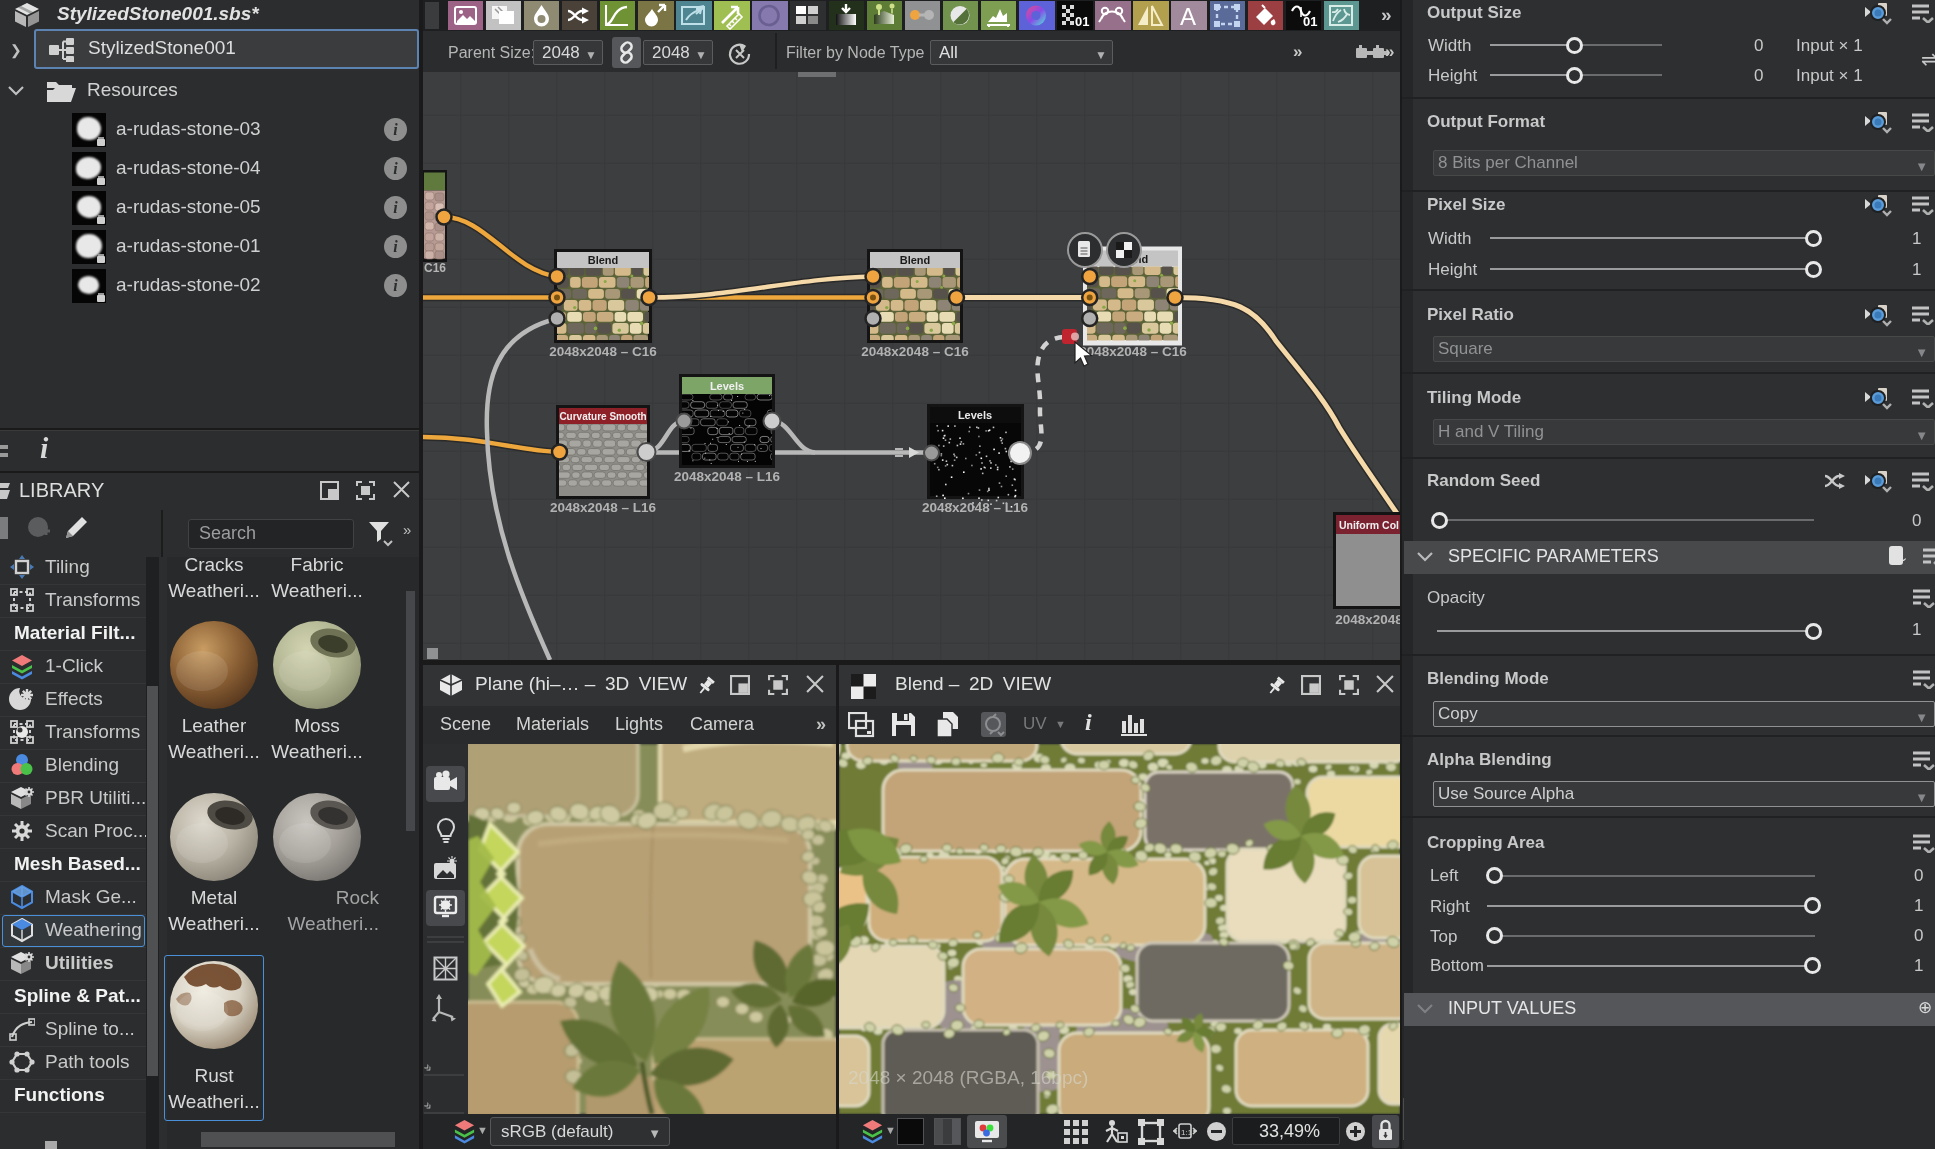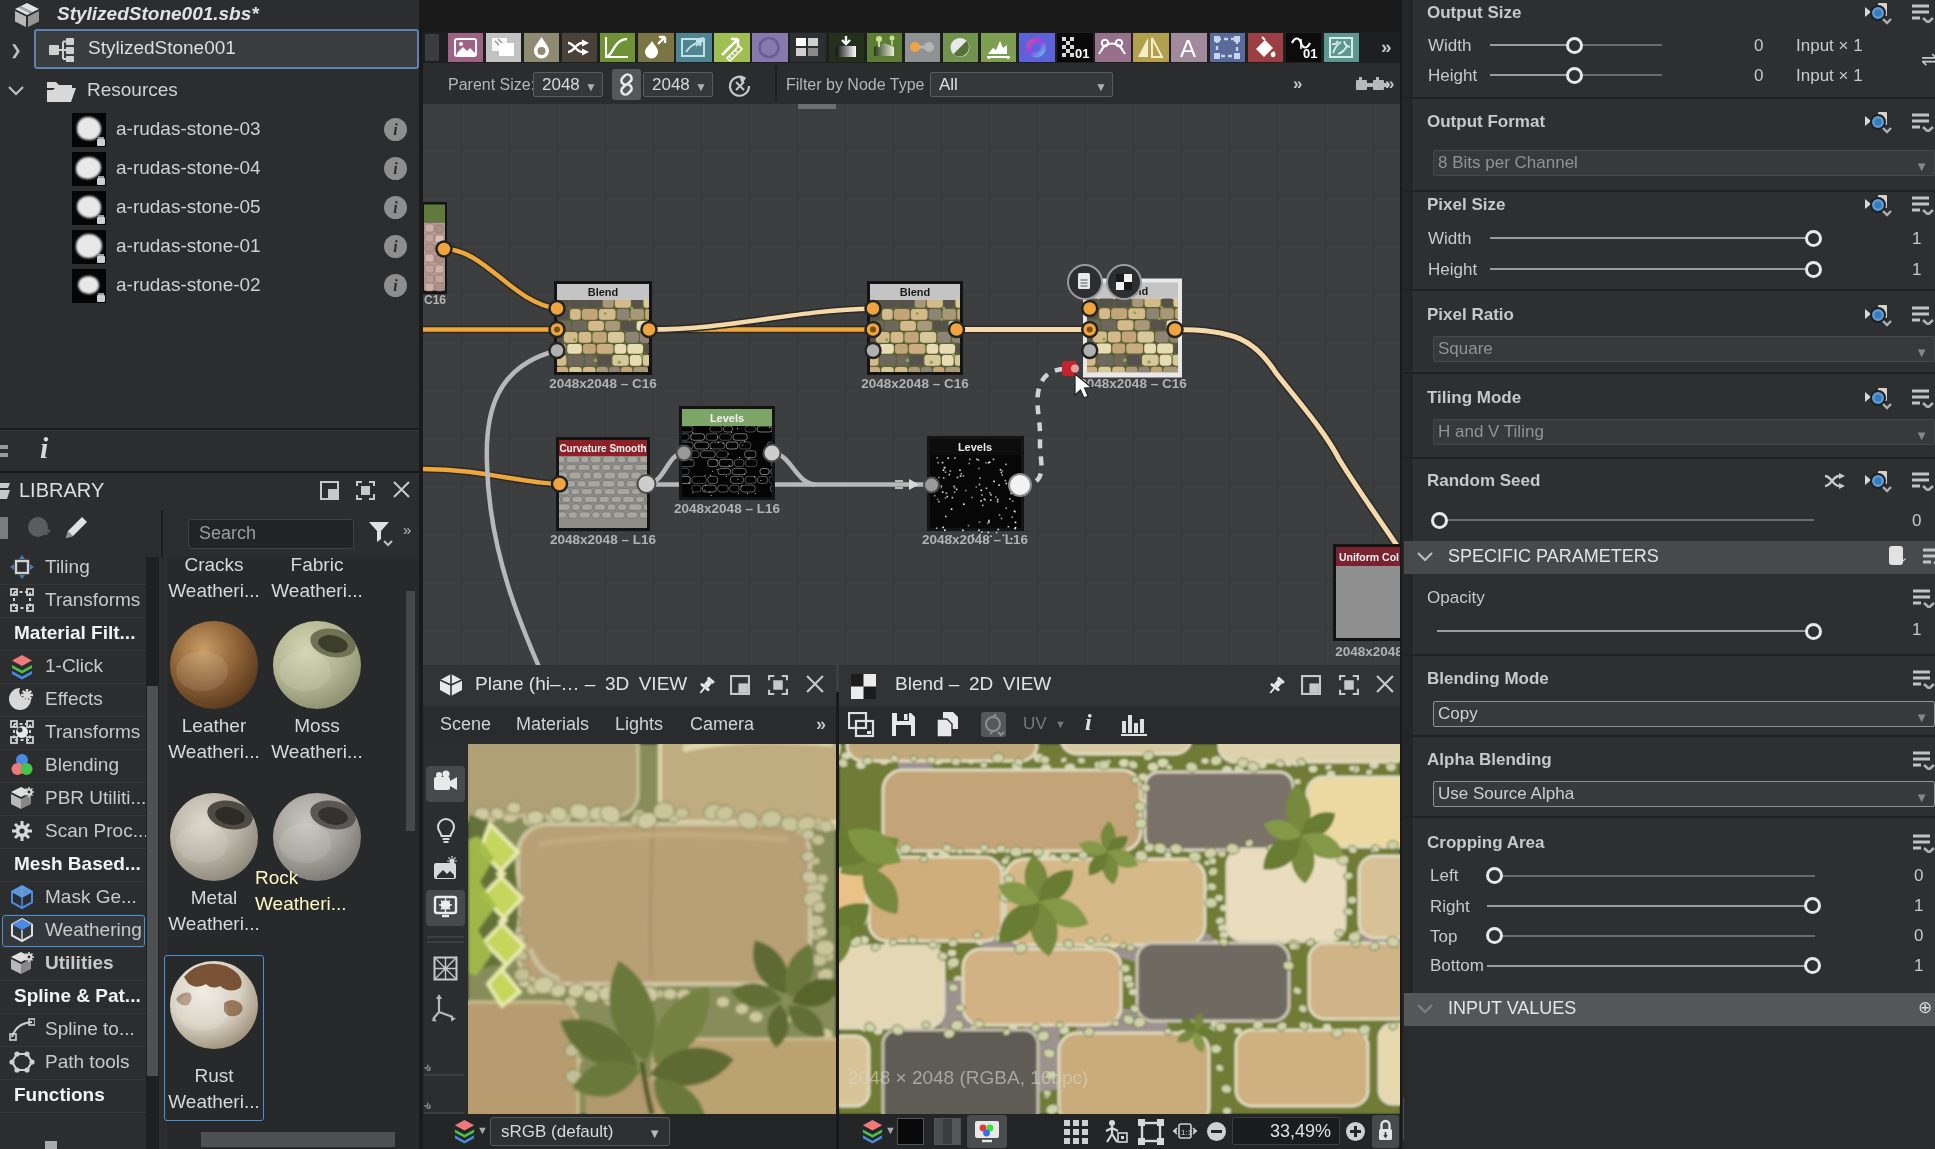--- a/index.html
+++ b/index.html
@@ -5,21 +5,21 @@
   * { margin:0; padding:0; box-sizing:border-box; }
   html,body { width:1935px; height:1149px; overflow:hidden; background:#1a1a1a;
     font-family:"Liberation Sans", sans-serif; }
   .abs { position:absolute; }
   #root { position:relative; width:1935px; height:1149px; background:#1a1a1a; }
 
   
   #explorer { left:0; top:0; width:419px; height:428px; background:#2b2d2e; }
   #infostrip { left:0; top:430px; width:419px; height:41px; background:#2b2d2e; border-top:1px solid #3a3a3a;}
   #library { left:0; top:473px; width:419px; height:676px; background:#2b2d2e; }
-  #graph { left:423px; top:0; width:977px; height:660px; background:#3d3e40; overflow:hidden;margin-top:32px;}
+  #graph { left:423px; top:0; width:977px; height:660px; background:#3d3e40; overflow:hidden;}
   #v3d { left:423px; top:665px; width:413px; height:560px; background:#2b2d2e; overflow:hidden;}
   #v2d { left:839px; top:665px; width:561px; height:484px; background:#2b2d2e; overflow:hidden;}
   #props { left:1402px; top:0; width:533px; height:1149px; background:#2d2f31; overflow:hidden;}
 
   .lbl { position:absolute; color:#c8c8c8; font-size:17px; white-space:nowrap; }
   .sep { position:absolute; left:0; width:533px; height:2px; background:#202123; }
   .track { position:absolute; height:2px; background:#9a9b9c; }
   .track2 { position:absolute; height:2px; background:#6a6b6c; }
   .knob { position:absolute; width:17px; height:17px; border-radius:50%;
           border:3.5px solid #e8e8e8; background:#2d2f31; }
@@ -353,21 +353,21 @@
         <path d="M224 530 q8 -6 16 0 q6 6 -2 12 q-10 4 -14 -4 z" fill="#7a4e2c" opacity="0.7"></path>
         <path d="M176 526 q6 -8 14 -6 q4 6 -2 12 q-8 2 -12 -6 z" fill="#7a4e2c" opacity="0.5"></path>
     <ellipse cx="202" cy="538" rx="26" ry="20" fill="#ffffff" opacity="0.10"></ellipse>
         </svg>
     <div class="abs" style="left:164px;top:482px;width:100px;height:166px;border:1.5px solid #4a90d9;border-radius:3px;"></div>
     <div class="abs" style="left:152px;top:79px;width:124px;text-align:center;color:#d8d8d8;font-size:19px;line-height:26px;">Cracks<br>Weatheri...</div>
     <div class="abs" style="left:255px;top:79px;width:124px;text-align:center;color:#d8d8d8;font-size:19px;line-height:26px;">Fabric<br>Weatheri...</div>
     <div class="abs" style="left:152px;top:240px;width:124px;text-align:center;color:#d8d8d8;font-size:19px;line-height:26px;">Leather<br>Weatheri...</div>
     <div class="abs" style="left:255px;top:240px;width:124px;text-align:center;color:#d8d8d8;font-size:19px;line-height:26px;">Moss<br>Weatheri...</div>
     <div class="abs" style="left:152px;top:412px;width:124px;text-align:center;color:#d8d8d8;font-size:19px;line-height:26px;">Metal<br>Weatheri...</div>
-    <div class="abs" style="left:255px;top:392px;width:124px;text-align:left;color:#fef9c3;font-size:19px;line-height:26px;">Rock<br>Weatheri...</div>
+    <div class="abs" style="left:255px;top:412px;width:124px;text-align:right;color:#a3a3a3;font-size:19px;line-height:26px;">Rock<br>Weatheri...</div>
     <div class="abs" style="left:152px;top:590px;width:124px;text-align:center;color:#d8d8d8;font-size:19px;line-height:26px;">Rust<br>Weatheri...</div>
     <div class="abs" style="left:406px;top:118px;width:9px;height:240px;background:#45474a;"></div>
     <div class="abs" style="left:201px;top:659px;width:194px;height:15px;background:#4e5052;"></div>
     </div>
   </div>
   <div id="graph" class="abs">
       <div class="abs" style="left:0;top:0;width:977px;height:31px;background:#1e1f20;"></div>
       <div class="abs" style="left:0;top:31px;width:977px;height:41px;background:#2b2c2d;"></div>
       <div class="abs" style="left:2px;top:2px;width:14px;height:27px;background:#3a3c3e;"></div>
       <div class="abs" style="left:24.5px;top:1px;width:35.5px;height:29px;background:#9d6387;"><svg width="35" height="29" viewBox="0 0 35 29">
@@ -1731,21 +1731,21 @@
         </svg>
       <svg class="abs" style="left:334px;top:7px;" width="24" height="20" viewBox="0 0 24 20">
           <path d="M4 10 l-4 0 M24 10 l-4 0 M4 7 l-3 3 3 3 M20 7 l3 3 -3 3" stroke="#d0d0d0" stroke-width="1.6" fill="none"></path>
           <rect x="6" y="3" width="12" height="14" rx="2" fill="none" stroke="#d0d0d0" stroke-width="1.6"></rect>
           <text x="8" y="13.5" fill="#d0d0d0" font-size="8" font-family="Liberation Sans">1:1</text>
         </svg>
       <svg class="abs" style="left:367px;top:7px;" width="21" height="21" viewBox="0 0 21 21">
           <circle cx="10.5" cy="10.5" r="9.5" fill="#d0d0d0"></circle>
           <rect x="5" y="9" width="11" height="3" fill="#232526"></rect>
         </svg>
-      <div class="abs" style="left:393px;top:3px;width:108px;height:28px;background:#1b1c1d;border:1px solid #3c3e40;border-radius:2px;color:#e0e0e0;font-size:18px;line-height:26px;text-align:right;padding-right:8px;">33,49%</div>
+      <div class="abs" style="left:393px;top:3px;width:108px;height:28px;background:#1b1c1d;border:1px solid #3c3e40;border-radius:2px;color:#e0e0e0;font-size:18px;line-height:26px;text-align:right;padding-right:19px;">33,49%</div>
       <svg class="abs" style="left:506px;top:7px;" width="21" height="21" viewBox="0 0 21 21">
           <circle cx="10.5" cy="10.5" r="9.5" fill="#d0d0d0"></circle>
           <rect x="5" y="9" width="11" height="3" fill="#232526"></rect>
           <rect x="9" y="5" width="3" height="11" fill="#232526"></rect>
         </svg>
       <div class="abs" style="left:533px;top:1px;width:27px;height:33px;background:#47494c;border-radius:3px;">
         <svg width="27" height="33" viewBox="0 0 27 33">
             <rect x="7" y="14" width="13" height="11" rx="1.5" fill="#e2e2e2"></rect>
             <path d="M9.5 14 v-4 a4 4 0 0 1 8 0 v4" fill="none" stroke="#e2e2e2" stroke-width="2.4"></path>
             <path d="M13.5 17 l0 4 M12 20 l1.5 2 1.5 -2" stroke="#3a3c3e" stroke-width="1.6" fill="none"></path>

